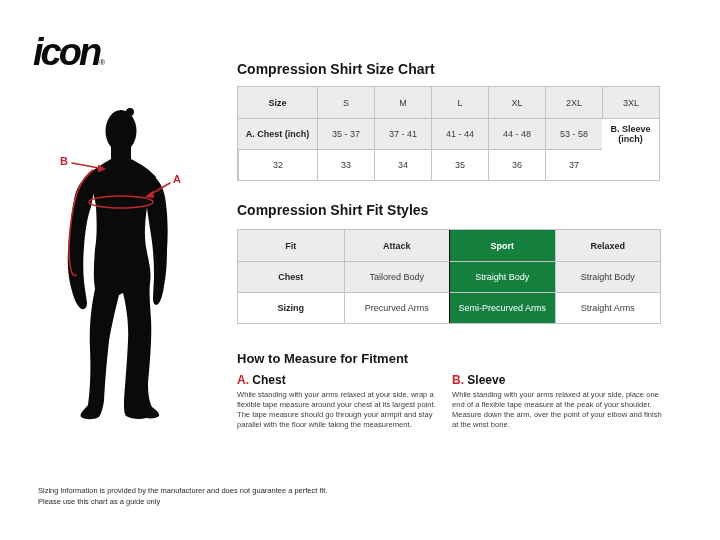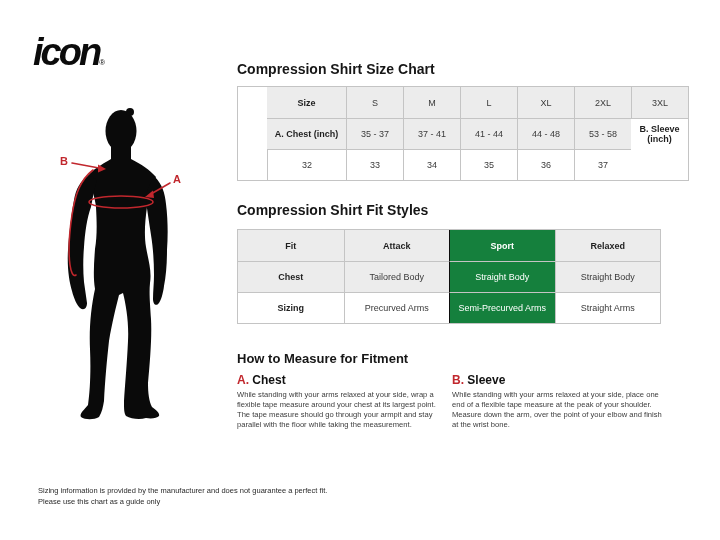--- a/index.html
+++ b/index.html
@@ -21,21 +21,21 @@
     position:absolute;left:237px;font-weight:bold;font-size:14px;color:#161616;
   }
   .title-size{top:61px;}
   .title-fit{top:202px;}
   .title-measure{top:351px;font-size:13px;}
   
   .tbl{
     position:absolute;left:237px;display:grid;
     border:1px solid #c4c4c4;background:#fff;
   }
-  .size-tbl{top:86px;width:421px;grid-template-columns:79px repeat(6,1fr);grid-auto-rows:31px;padding-left:29px;}
+  .size-tbl{top:86px;width:421px;grid-template-columns:79px repeat(6,1fr);grid-auto-rows:31px;}
   .fit-tbl{top:229px;width:422px;grid-template-columns:repeat(4,1fr);grid-auto-rows:31px;}
   .cell{
     display:flex;align-items:center;justify-content:center;
     border-left:1px solid #c4c4c4;border-top:1px solid #c4c4c4;
     font-size:9px;color:#3a3a3a;text-align:center;
   }
   .cell.first-col{border-left:none;}
   .cell.first-row{border-top:none;}
   .cell.bold{font-weight:bold;color:#1f1f1f;}
   .cell.gray{background:#ececec;}

